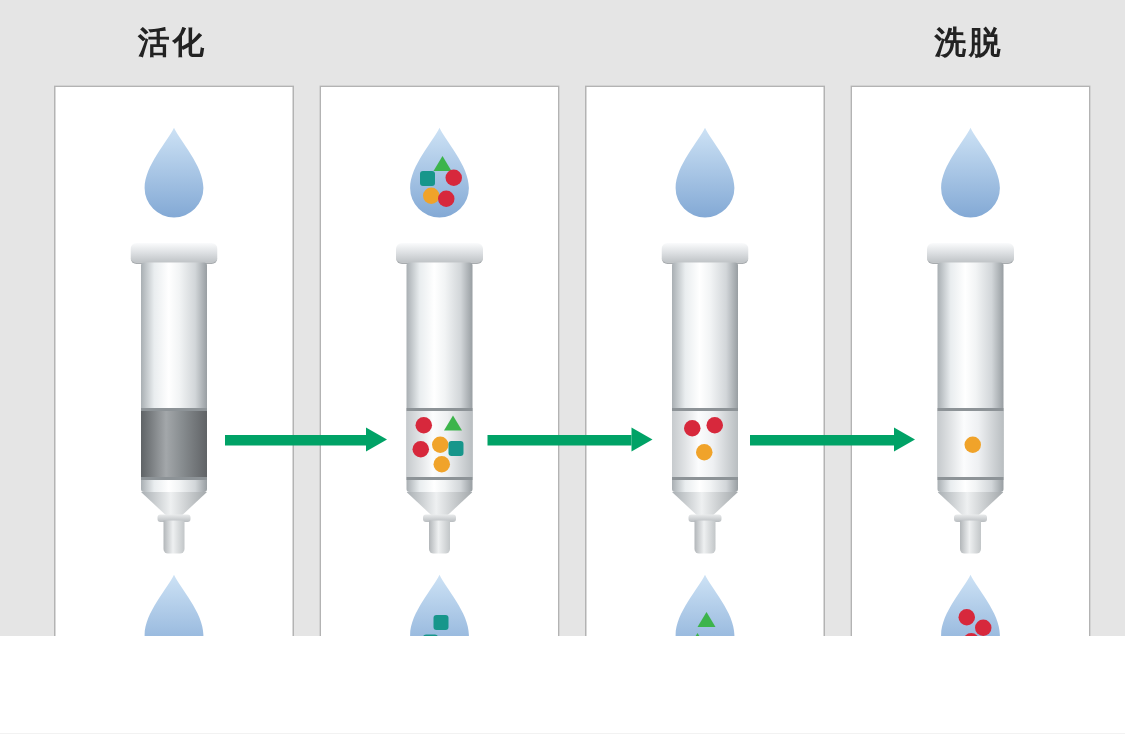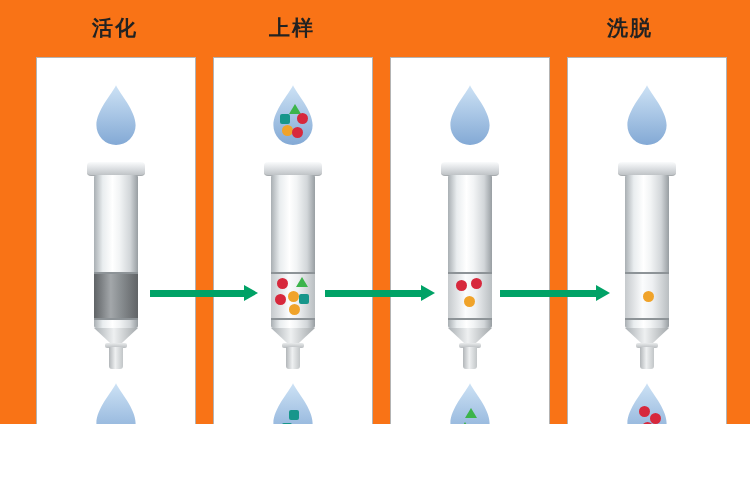--- a/index.html
+++ b/index.html
@@ -1,16 +1,16 @@
 <!DOCTYPE html>
 <html style="--red: #d7283c; --yellow: #f0a32a; --green: #3cb44b; --teal: #17968b; --arrow: #00a266; --drop_light: #cde2f5; --drop_dark: #83a9d5;"><head>
 <meta charset="utf-8">
 <style>
   html,body{margin:0;padding:0;background:#ffffff;font-family:"Liberation Sans",sans-serif;}
-  #stage-area{position:relative;width:750px;height:424px;background:#f97316;overflow:hidden;}
+  #stage-area{position:relative;width:750px;height:424px;background:#e5e5e5;overflow:hidden;}
 
   .stage-title{position:absolute;top:14px;height:26px;text-align:center;
     font-size:21px;font-weight:600;color:#222;letter-spacing:2px;}
 
   .panel{position:absolute;top:57px;width:158px;height:412px;border:1px solid #b3b3b3;background:#fff;}
 
   
   .droplet{position:absolute;width:56px;height:68px;}
   .droplet svg{position:absolute;left:0;top:0;width:100%;height:100%;}
   .droplet .particles{position:absolute;left:6px;top:14px;right:6px;bottom:6px;}
@@ -58,22 +58,21 @@
     <linearGradient id="dg" x1="0" y1="0" x2="0" y2="1">
       <stop offset="0" style="stop-color:var(--drop_light,#cde2f5)"></stop>
       <stop offset="1" style="stop-color:var(--drop_dark,#83a9d5)"></stop>
     </linearGradient>
   </defs>
 </svg>
 
 <div id="stage-area">
 
   <div class="stage-title" style="left:36px;width:158px">活化</div>
-  <div class="stage-title" style="left:213px;width:158px">上样</div>
-  <div class="stage-title" style="left:551px;width:158px">洗脱</div>
+  <div class="stage-title" style="left:567px;width:158px">洗脱</div>
 
   <div class="panel" style="left:36px">
     <div class="droplet top">
       <svg viewBox="0 0 60 72">
           <path d="M30 3 C26 12 9 30 9 46 a21 21 0 0 0 42 0 C51 30 34 12 30 3 Z" fill="url(#dg)"></path>
         </svg>
       <div class="particles"></div>
     </div>
     <div class="cartridge">
       <div class="cap"></div>

